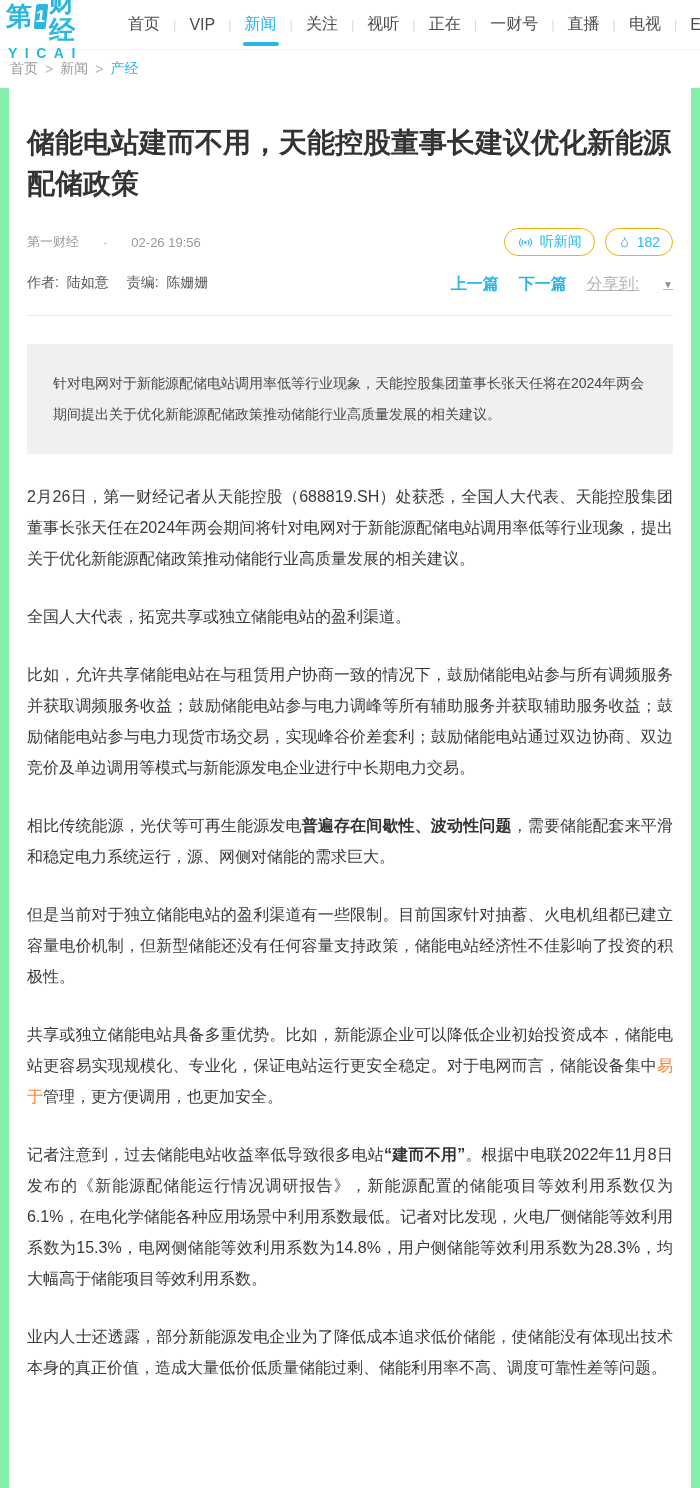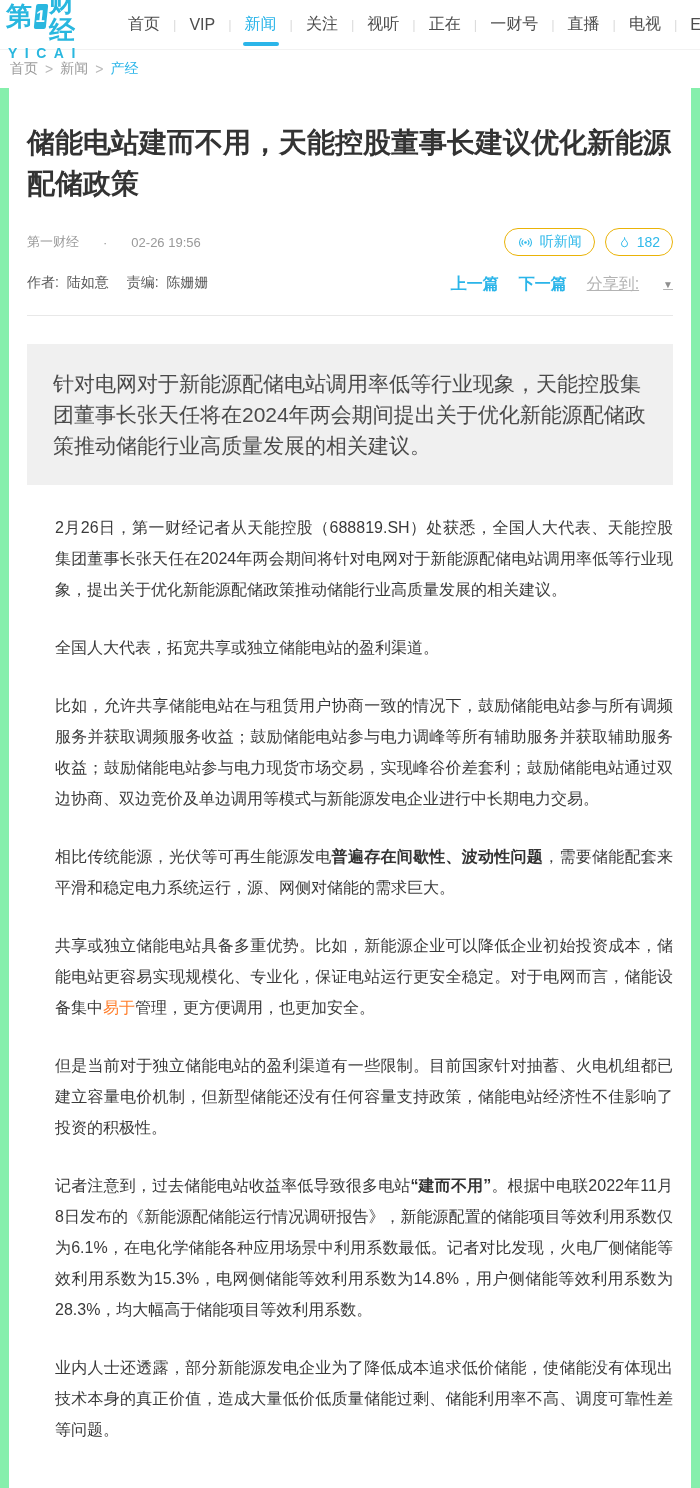--- a/index.html
+++ b/index.html
@@ -43,23 +43,23 @@
   .author-row { display:flex; align-items:flex-start; margin-top:18px; font-size:14px; color:#595959; }
   .author-pair { margin-right:18px; }
   .author-pair .lbl { margin-right:4px; }
   .right-links { margin-left:auto; display:flex; align-items:center; gap:20px; font-size:16px; }
   .nav-link { color:#2bb5e9; cursor:pointer; font-weight:600; }
   .share-wrap { display:flex; align-items:center; gap:24px; color:#b3b3b3; cursor:pointer;text-decoration:underline; }
   .caret { color:#8f8f8f; font-size:10px; line-height:1; }
 
   .divider { height:1px; background:#e8e8e8; margin-top:20px; }
 
-  .summary { background:#f0f0f0; margin-top:28px; padding:24px 26px; font-size:21px; line-height:31px; color:#4a4a4a; }
+  .summary { background:#f0f0f0; margin-top:28px; padding:24px 26px; font-size:14px; line-height:31px; color:#4a4a4a; }
 
-  .article-body { margin-top:10px;margin-left:28px; }
+  .article-body { margin-top:10px; }
   .para { font-size:16px; line-height:31px; color:#3a3a3a; margin-top:27px; text-align:justify; }
   .seg-bold { font-weight:bold; color:#333; }
   .seg-keyword { color:#ff7e2b; cursor:pointer; }
 </style>
 </head>
 <body>
 
 <header class="topnav">
   <div class="logo">
     <div class="logo-cn">
@@ -153,20 +153,20 @@
 
     <div class="divider"></div>
 
     <div class="summary">针对电网对于新能源配储电站调用率低等行业现象，天能控股集团董事长张天任将在2024年两会期间提出关于优化新能源配储政策推动储能行业高质量发展的相关建议。</div>
 
     <div class="article-body" id="article-body">
         <p class="para"><span>2月26日，第一财经记者从天能控股（688819.SH）处获悉，全国人大代表、天能控股集团董事长张天任在2024年两会期间将针对电网对于新能源配储电站调用率低等行业现象，提出关于优化新能源配储政策推动储能行业高质量发展的相关建议。</span></p>
         <p class="para"><span>全国人大代表，拓宽共享或独立储能电站的盈利渠道。</span></p>
         <p class="para"><span>比如，允许共享储能电站在与租赁用户协商一致的情况下，鼓励储能电站参与所有调频服务并获取调频服务收益；鼓励储能电站参与电力调峰等所有辅助服务并获取辅助服务收益；鼓励储能电站参与电力现货市场交易，实现峰谷价差套利；鼓励储能电站通过双边协商、双边竞价及单边调用等模式与新能源发电企业进行中长期电力交易。</span></p>
         <p class="para"><span>相比传统能源，光伏等可再生能源发电</span><span class="seg-bold">普遍存在间歇性、波动性问题</span><span>，需要储能配套来平滑和稳定电力系统运行，源、网侧对储能的需求巨大。</span></p>
+        <p class="para"><span>但是当前对于独立储能电站的盈利渠道有一些限制。目前国家针对抽蓄、火电机组都已建立容量电价机制，但新型储能还没有任何容量支持政策，储能电站经济性不佳影响了投资的积极性。</span></p>
         <p class="para"><span>共享或独立储能电站具备多重优势。比如，新能源企业可以降低企业初始投资成本，储能电站更容易实现规模化、专业化，保证电站运行更安全稳定。对于电网而言，储能设备集中</span><span class="seg-keyword">易于</span><span>管理，更方便调用，也更加安全。</span></p>
-        <p class="para"><span>但是当前对于独立储能电站的盈利渠道有一些限制。目前国家针对抽蓄、火电机组都已建立容量电价机制，但新型储能还没有任何容量支持政策，储能电站经济性不佳影响了投资的积极性。</span></p>
         <p class="para"><span>记者注意到，过去储能电站收益率低导致很多电站</span><span class="seg-bold">“建而不用”</span><span>。根据中电联2022年11月8日发布的《新能源配储能运行情况调研报告》，新能源配置的储能项目等效利用系数仅为6.1%，在电化学储能各种应用场景中利用系数最低。记者对比发现，火电厂侧储能等效利用系数为15.3%，电网侧储能等效利用系数为14.8%，用户侧储能等效利用系数为28.3%，均大幅高于储能项目等效利用系数。</span></p>
         <p class="para"><span>业内人士还透露，部分新能源发电企业为了降低成本追求低价储能，使储能没有体现出技术本身的真正价值，造成大量低价低质量储能过剩、储能利用率不高、调度可靠性差等问题。</span></p>
       </div>
 
   </article>
 </div>
 
 </body></html>

